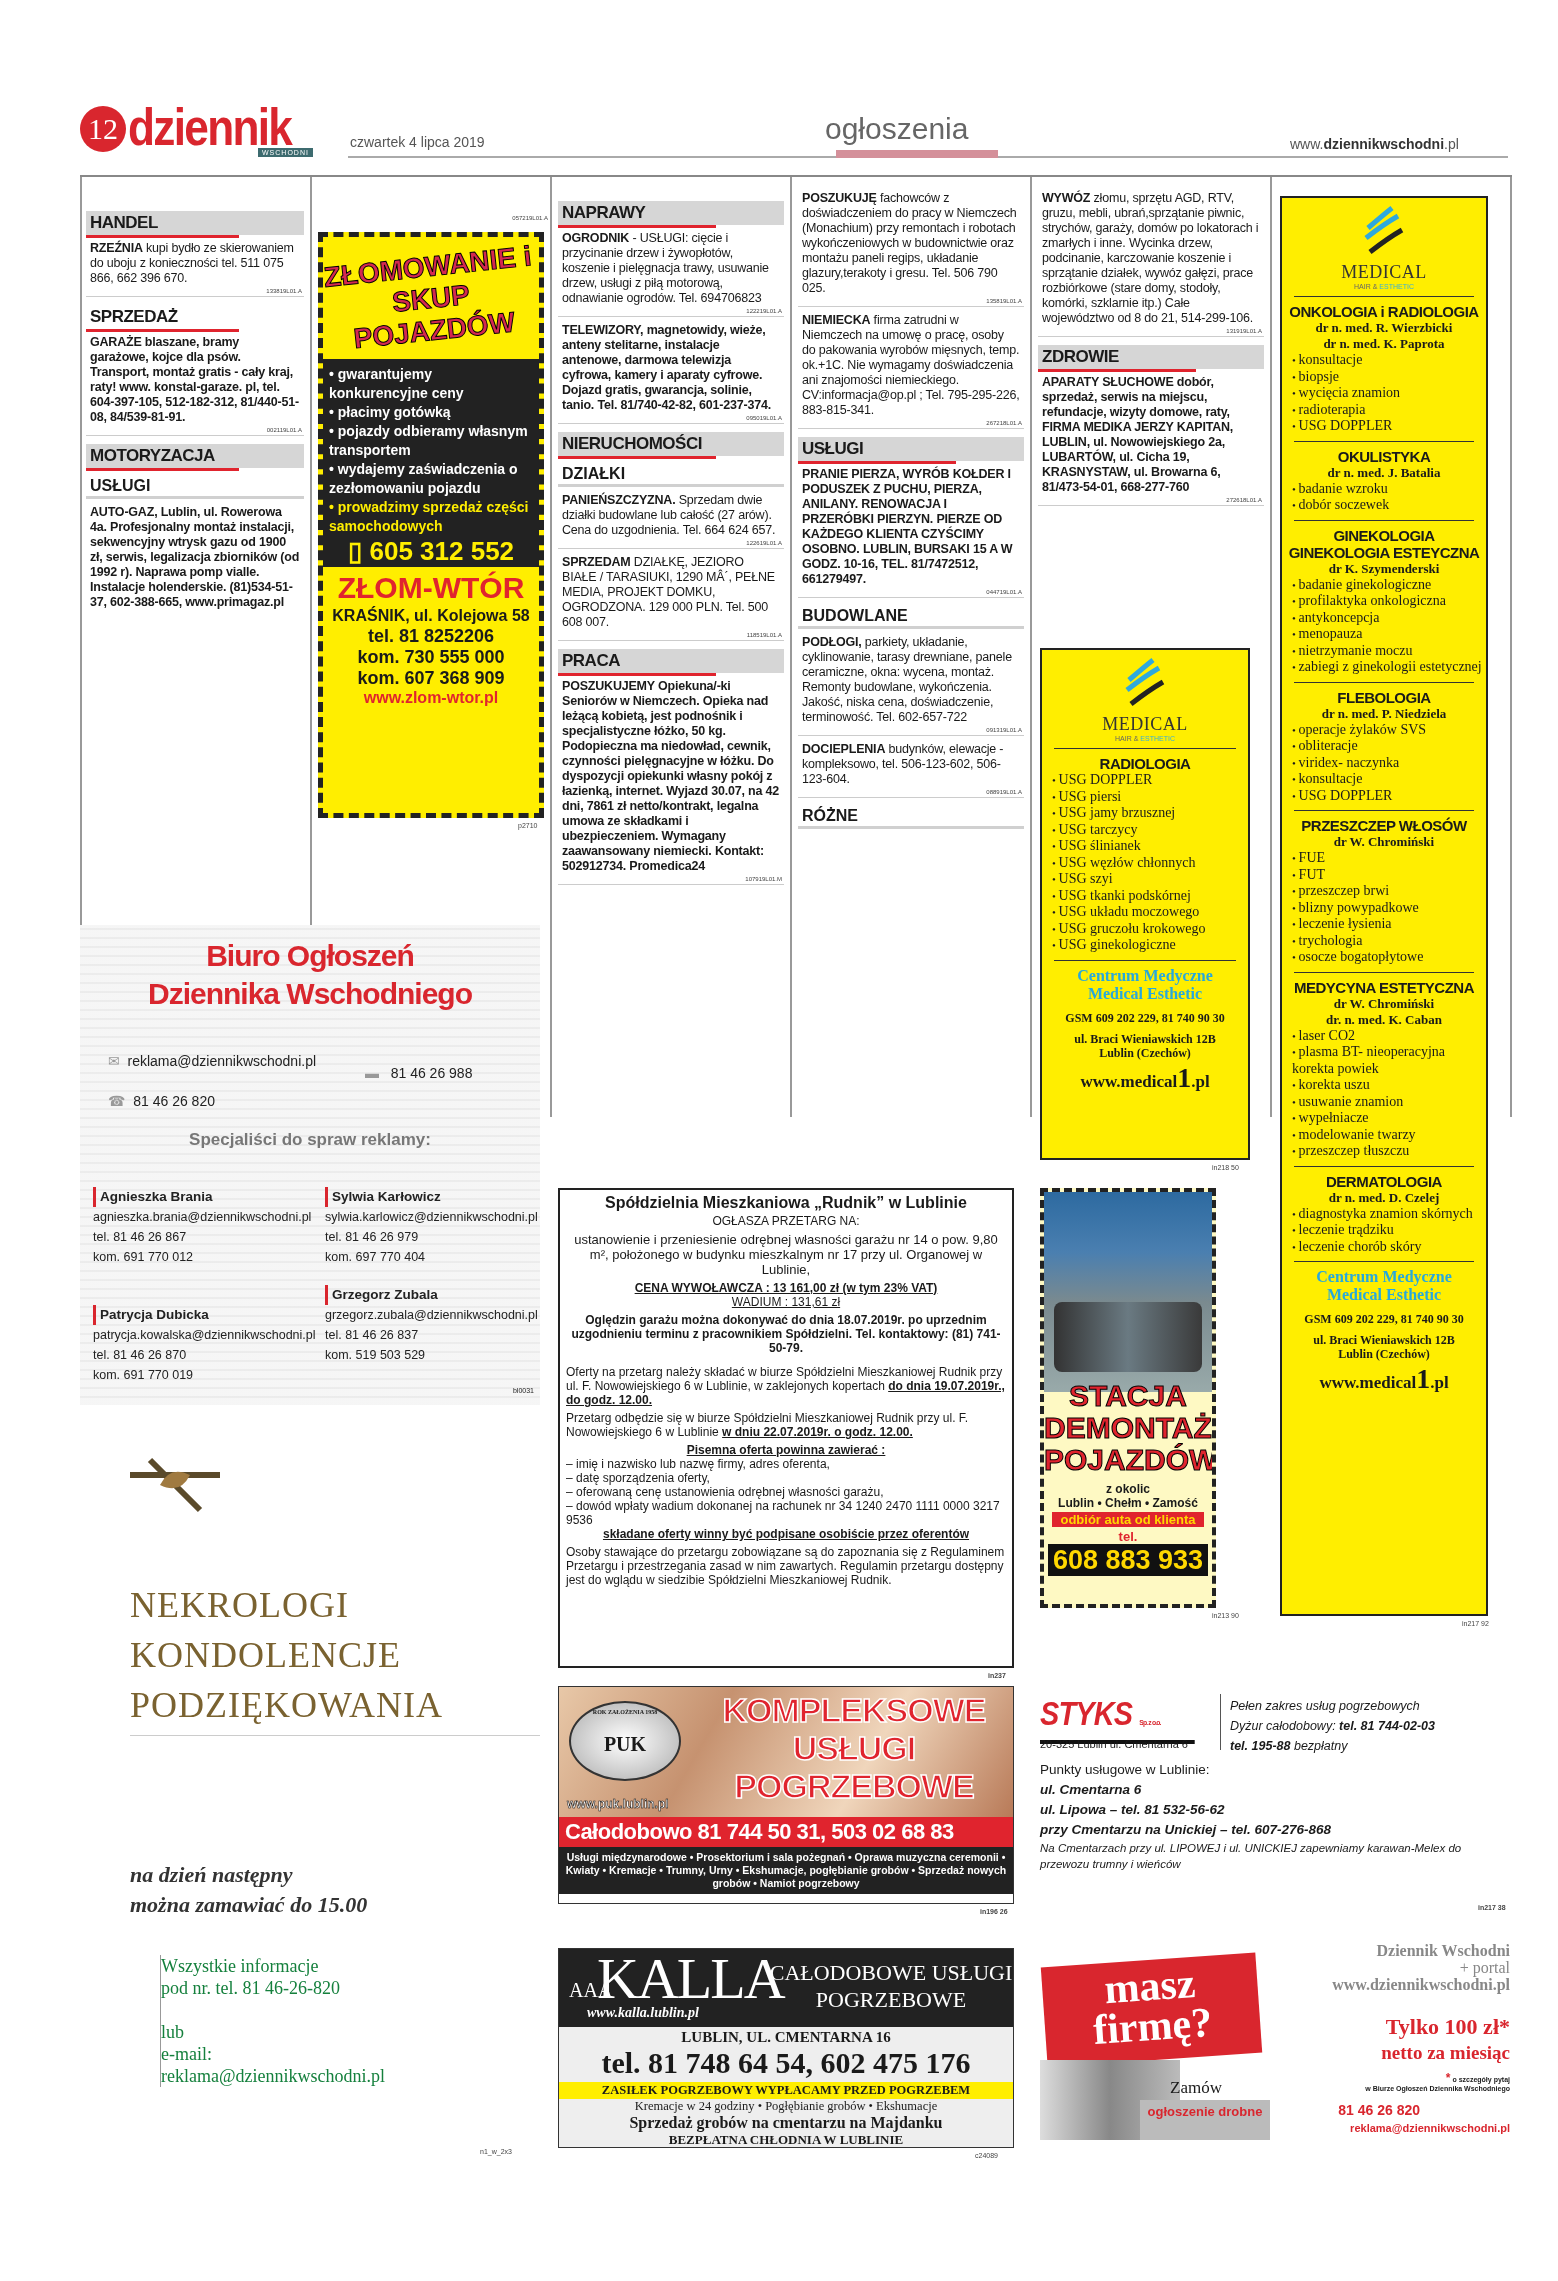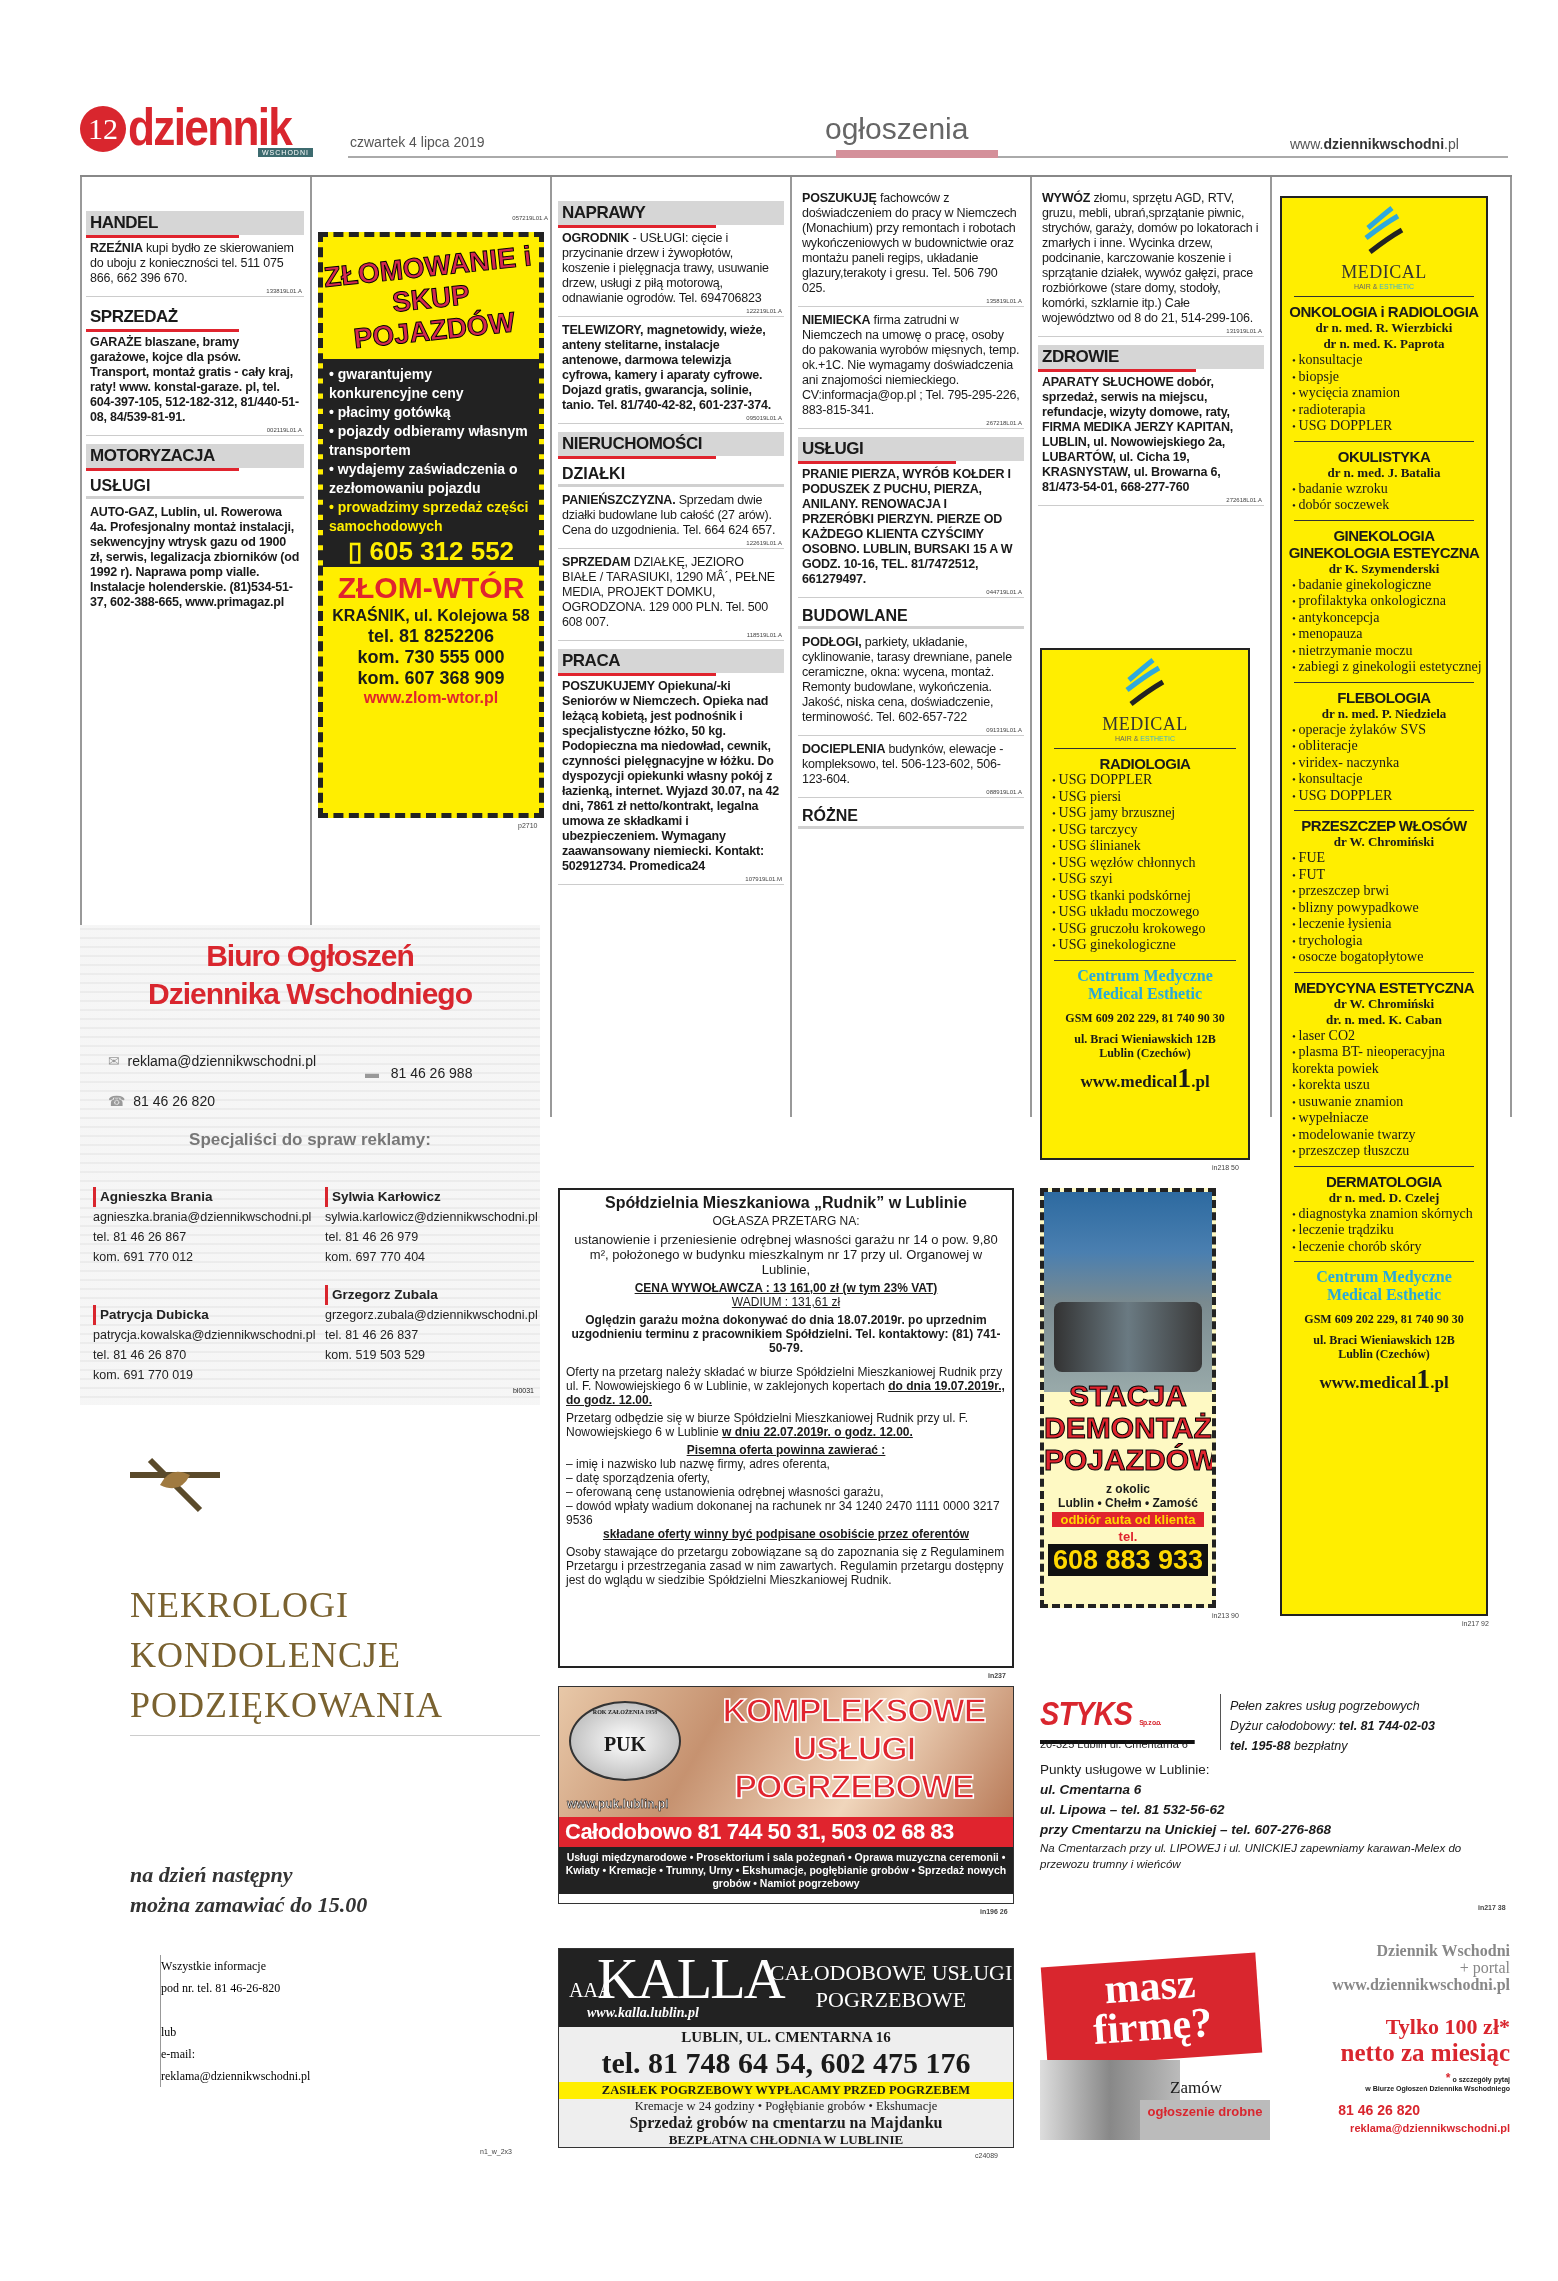--- a/index.html
+++ b/index.html
@@ -72,21 +72,21 @@
 .rudnik{left:558px;top:1188px;width:456px;height:480px;border:2px solid #222;text-align:center;font-size:12px;line-height:14px;padding:6px 6px}
 .rudnik h3{font-size:16px;font-weight:bold;margin-bottom:4px}
 .rudnik p{margin-top:4px}
 .rudnik .left{text-align:left}
 .rudnik u{font-weight:bold}
 
 .cross{left:120px;top:1455px;width:110px;height:60px}
 .nek{left:130px;top:1580px;font-family:"Liberation Serif",serif;font-size:36px;line-height:50px;color:#7a6230;letter-spacing:1px}
 .nek-line{left:130px;top:1735px;width:410px;height:1px;background:#ccc}
 .nek-italic{left:130px;top:1860px;font-family:"Liberation Serif",serif;font-style:italic;font-weight:bold;font-size:22px;line-height:30px;color:#333}
-.nek-info{left:160px;top:1955px;font-family:"Liberation Serif",serif;font-size:12px;line-height:22px;color:#000000;border-left:1px solid #999;padding-left:0}
+.nek-info{left:160px;top:1955px;font-family:"Liberation Serif",serif;font-size:18px;line-height:22px;color:#15803d;border-left:1px solid #999;padding-left:0}
 .code-abs{font-size:7px;color:#444}
 
 .puk{left:558px;top:1686px;width:456px;height:218px;border:1px solid #333;overflow:hidden}
 .puk .top{height:130px;background:linear-gradient(120deg,#e8c8a8,#c69270,#f0d6bc,#b87a58);position:relative}
 .puk .oval{position:absolute;left:10px;top:14px;width:112px;height:80px;border-radius:50%;background:radial-gradient(#fff,#aaa);border:2px solid #333;text-align:center;font-family:"Liberation Serif",serif;font-weight:bold;font-size:20px;padding-top:30px}
 .puk .oval small{position:absolute;top:6px;left:0;right:0;font-size:6px}
 .puk .www{position:absolute;left:8px;bottom:6px;color:#fff;font-weight:bold;font-size:12px;-webkit-text-stroke:0.5px #000}
 .puk .big{position:absolute;left:140px;right:4px;top:4px;text-align:center;color:#e0242e;font-weight:900;font-size:34px;line-height:38px;-webkit-text-stroke:1.5px #fff;letter-spacing:-1px}
 .puk .cal{background:#e0242e;color:#fff;font-weight:bold;font-size:22px;padding:2px 6px;letter-spacing:-0.5px}
 .puk .list{background:#222;color:#fff;font-weight:bold;font-size:10.5px;line-height:13px;text-align:center;padding:4px 6px}
@@ -503,21 +503,21 @@
   <div class="hand"></div>
   <div class="zam">Zamów</div>
   <div class="card">ogłoszenie drobne</div>
   <div class="rt">
       <div>Dziennik Wschodni</div>
       <div style="font-weight:normal">+ portal</div>
       <div>www.dziennikwschodni.pl</div>
     </div>
   <div class="price">
       <div>Tylko 100 zł*</div>
-      <div style="font-size:25px">netto za miesiąc</div>
+      <div style="font-size:19px">netto za miesiąc</div>
     </div>
   <div class="sm">
       <div><i>*</i> <span>o szczegóły pytaj</span></div>
       <div>w Biurze Ogłoszeń Dziennika Wschodniego</div>
     </div>
   <div class="tel">81 46 26 820</div>
   <div class="mail">reklama@dziennikwschodni.pl</div>
 </div>
 
 </body></html>

